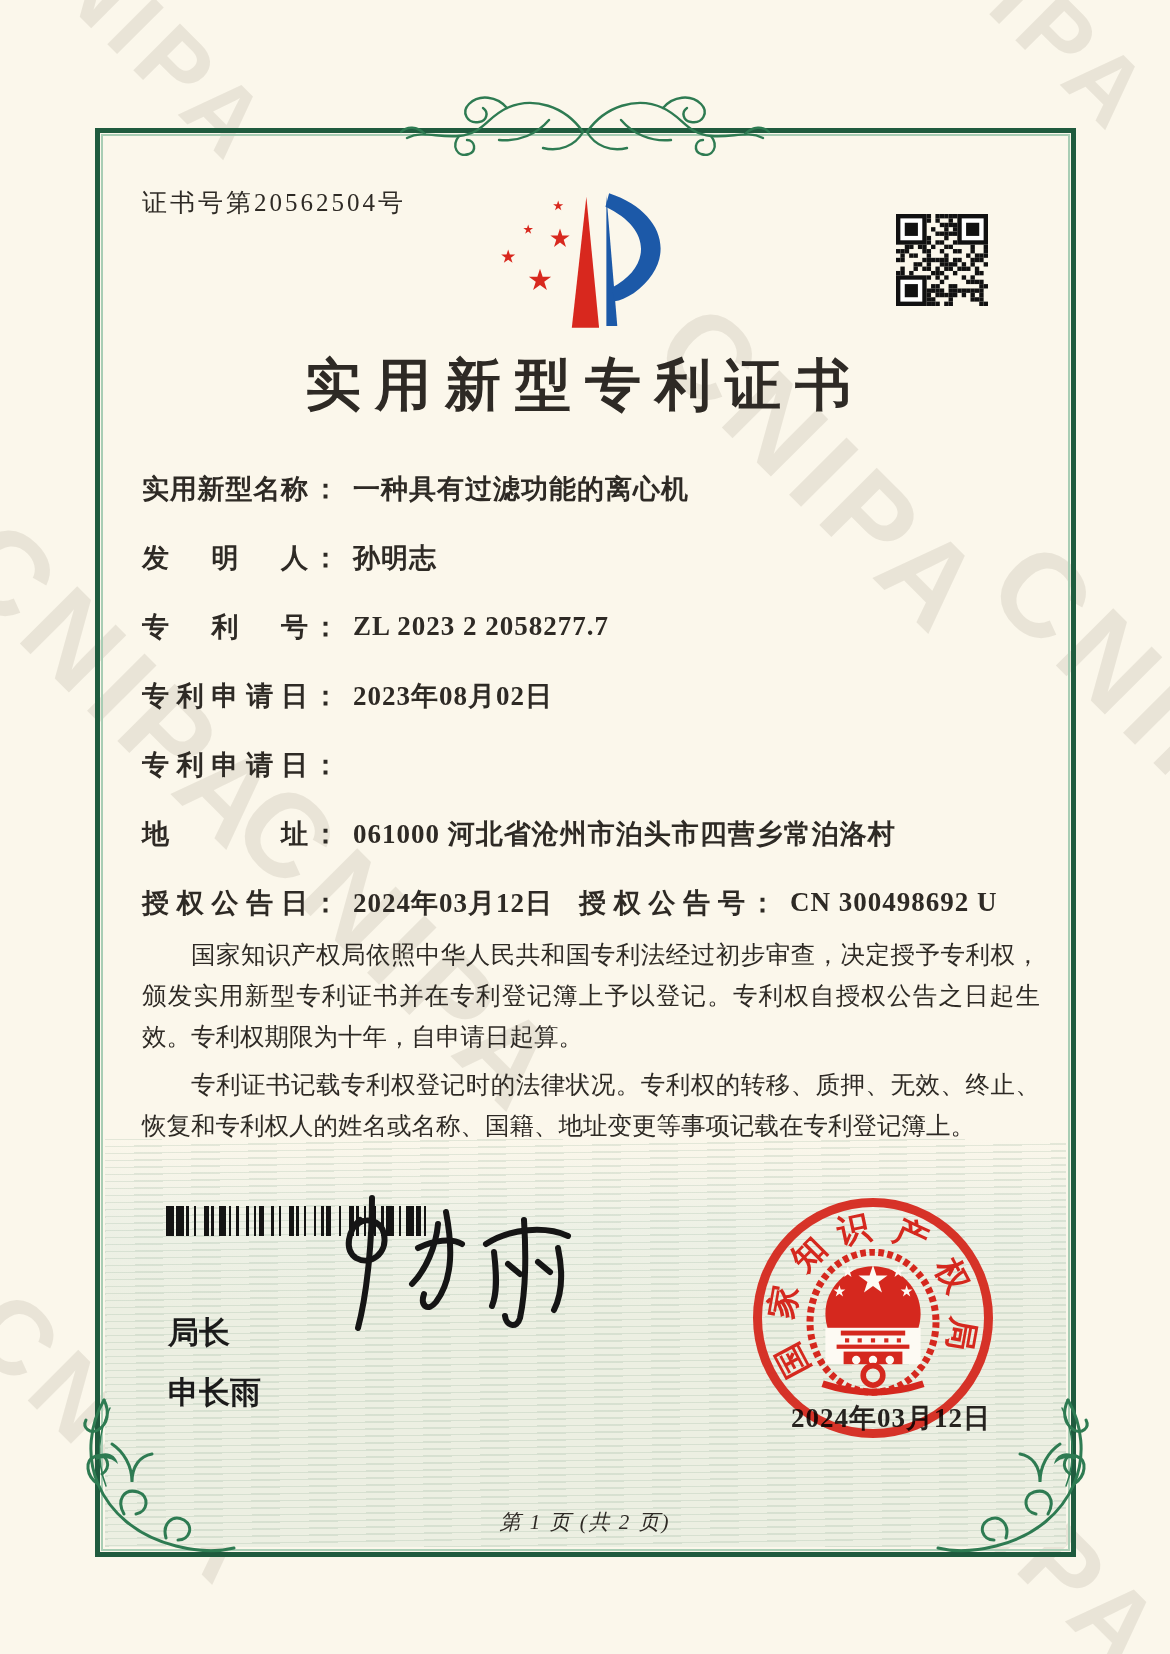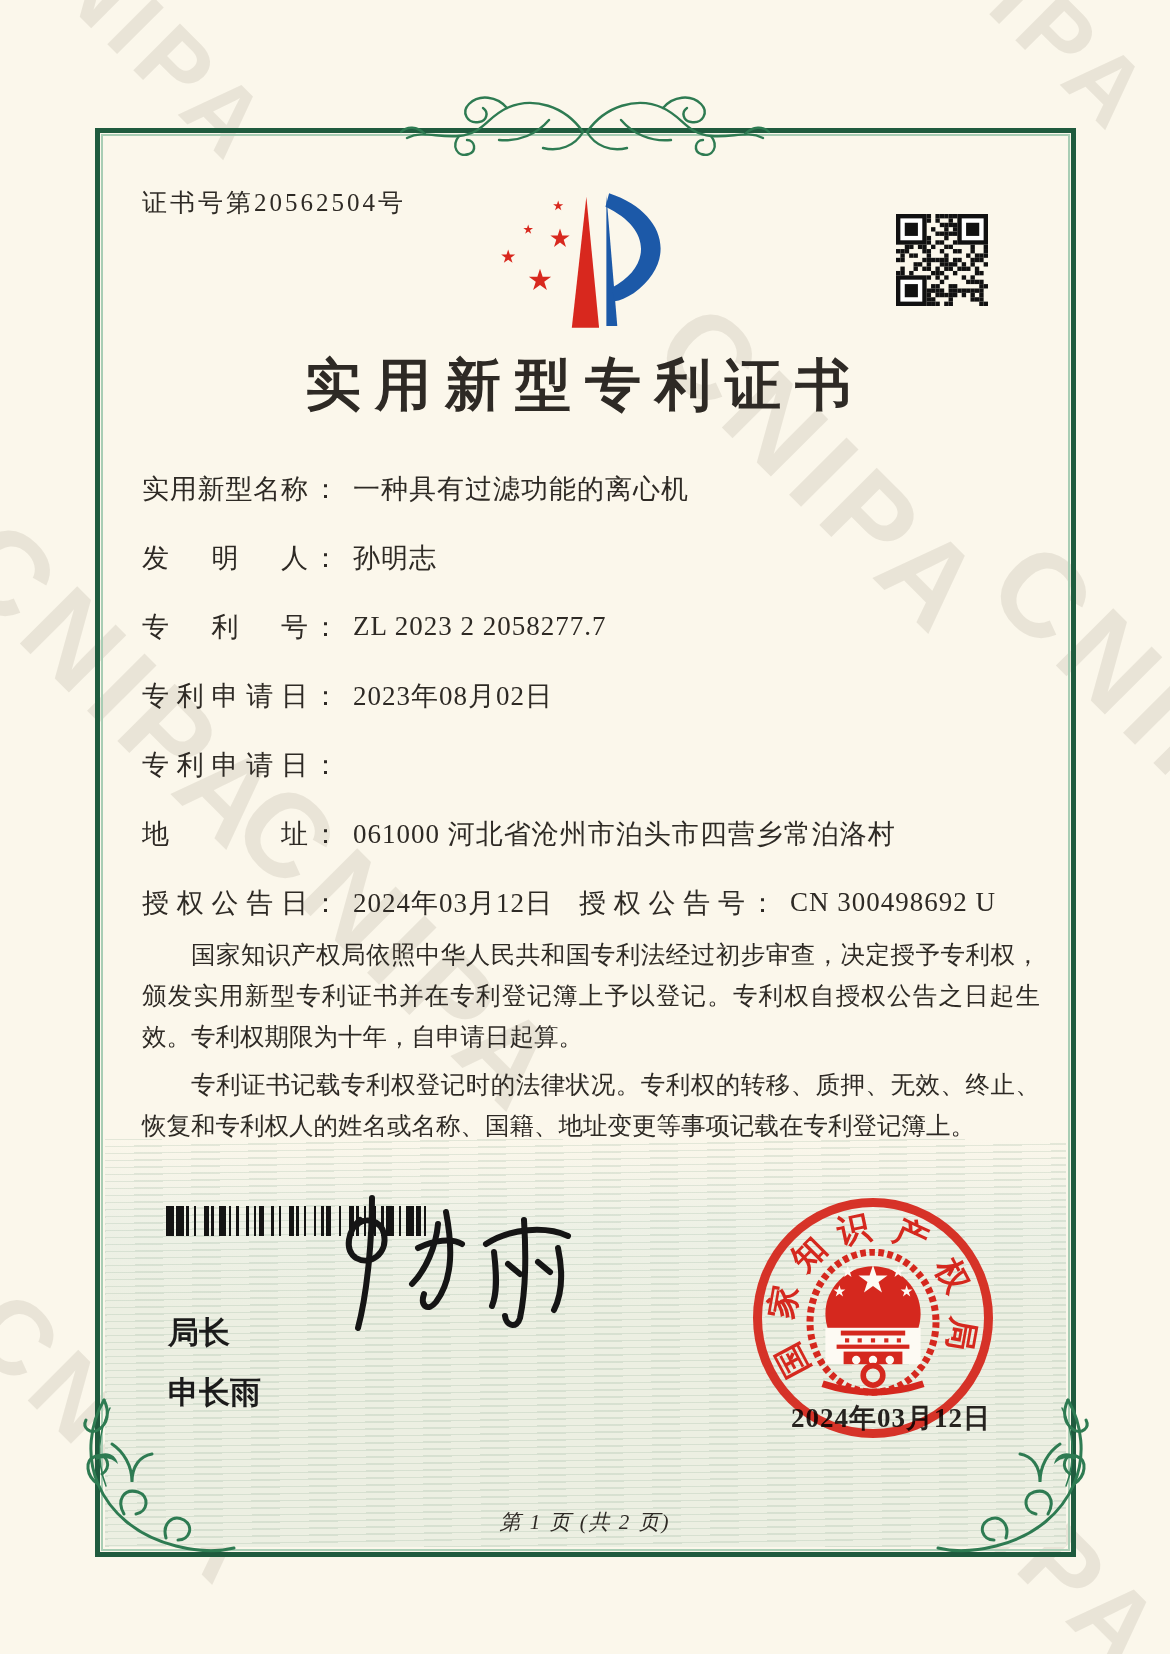--- a/index.html
+++ b/index.html
@@ -32,21 +32,21 @@
   .corner-bl{position:absolute;left:76px;top:1396px;}
   .corner-br{position:absolute;right:74px;top:1396px;transform:scaleX(-1);}
 
   .cert-no{position:absolute;left:142px;top:186px;font-size:25px;letter-spacing:3px;}
   .logo{position:absolute;left:470px;top:186px;}
   .qr{position:absolute;left:896px;top:214px;width:92px;height:92px;}
   .title{position:absolute;left:0;right:0;top:348px;text-align:center;font-size:56px;
          font-weight:bold;letter-spacing:14px;}
 
   .fields{position:absolute;left:142px;top:454px;width:900px;font-size:27px;}
-  .frow{height:69px;display:flex;align-items:center;}
+  .frow{height:69px;display:flex;align-items:center;font-weight:bold;}
   .pair{display:flex;align-items:center;}
   .flabel{display:inline-block;width:166px;text-align:justify;text-align-last:justify;}
   .fcolon{margin:0 14px 0 4px;}
   .fvalue{letter-spacing:1px;white-space:nowrap;}
   .pair2{margin-left:26px;}
 
   .paras{position:absolute;left:142px;width:898px;top:934px;font-size:24.5px;line-height:41px;text-align:justify;}
   .paras p{margin:0 0 7px 0;text-indent:2em;}
 
   .barcode{position:absolute;left:166px;top:1206px;height:30px;display:flex;align-items:stretch;}

